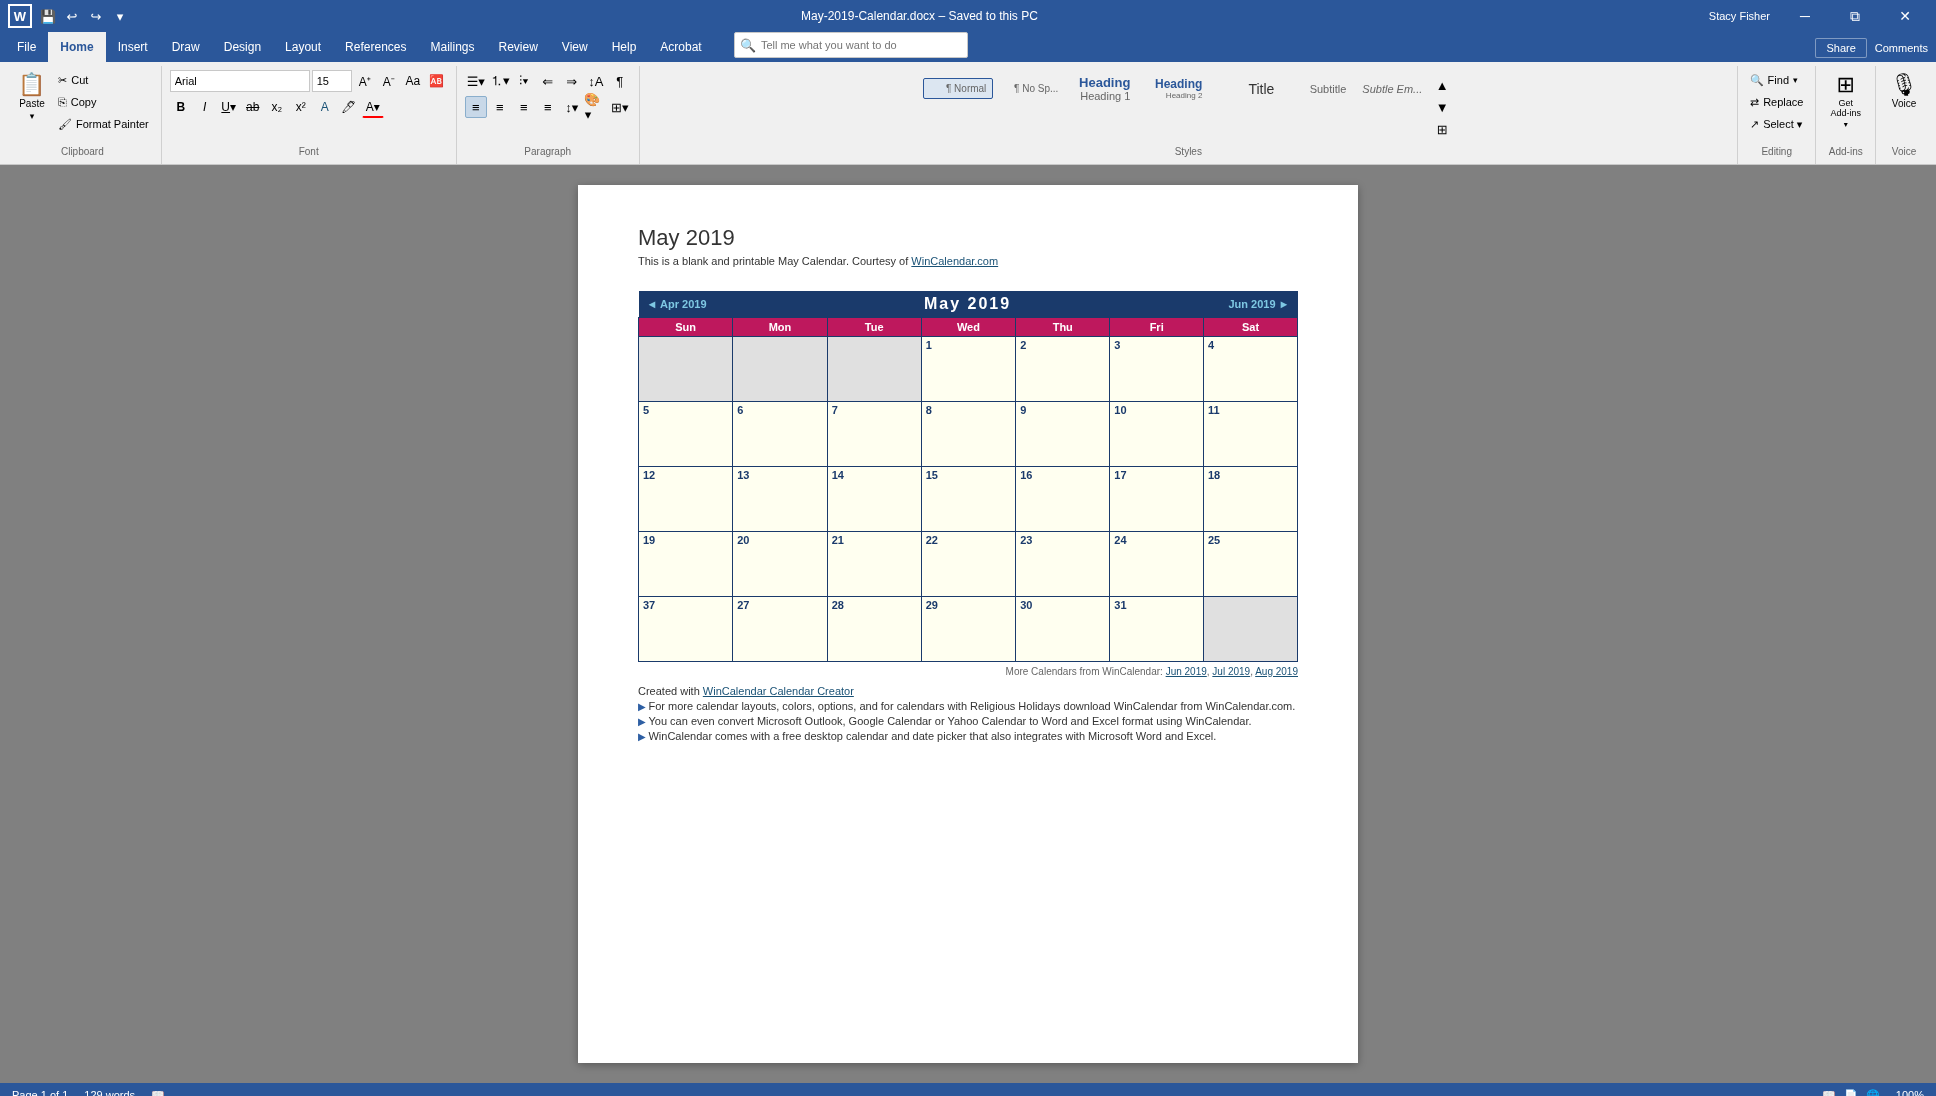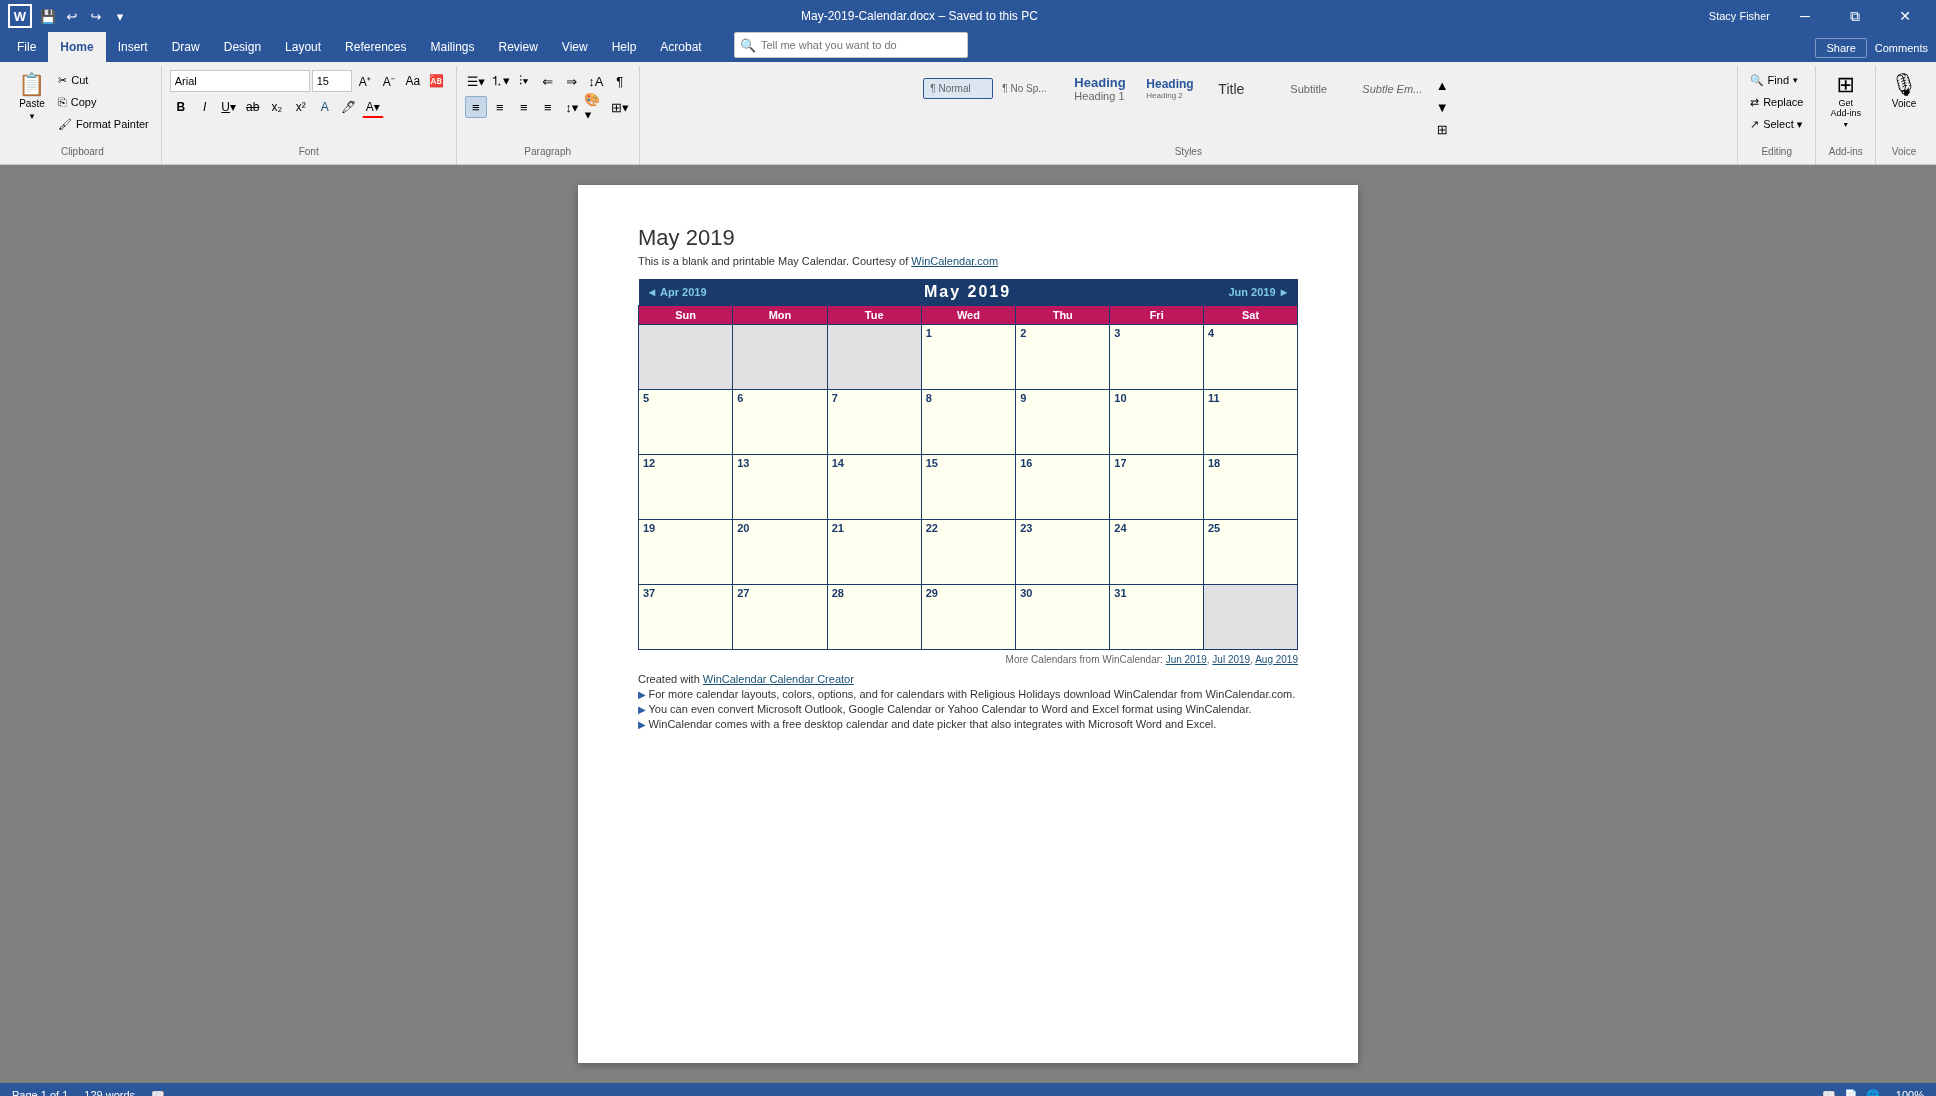--- a/index.html
+++ b/index.html
@@ -150,21 +150,21 @@
       gap: 2px;
       align-items: center;
     }
     .style-item {
       padding: 4px 6px;
       cursor: pointer;
       border: 1px solid transparent;
       border-radius: 2px;
       font-size: 11px;
       min-width: 70px;
-      text-align: left;
+      text-align: right;
     }
     .style-item.active { border-color: #2b579a; background: #dce6f1; }
 
     
     .search-bar {
       display: flex;
       align-items: center;
       border: 1px solid #c8c8c8;
       background: white;
       border-radius: 2px;
@@ -200,21 +200,21 @@
     .doc-page {
       background: white;
       width: 780px;
       min-height: 600px;
       padding: 40px 60px;
       box-shadow: 0 2px 8px rgba(0,0,0,0.3);
     }
 
     
     .cal-title { font-size: 22px; font-weight: normal; color: #333; margin-bottom: 4px; }
-    .cal-subtitle { font-size: 11px; color: #333; margin-bottom: 12px; }
+    .cal-subtitle { font-size: 11px; color: #333; margin-bottom: 24px; }
     .cal-subtitle a { color: #1a5276; }
 
     .calendar {
       border-collapse: collapse;
       width: 100%;
       font-size: 11px;
     }
     .cal-nav {
       display: flex;
       justify-content: space-between;

